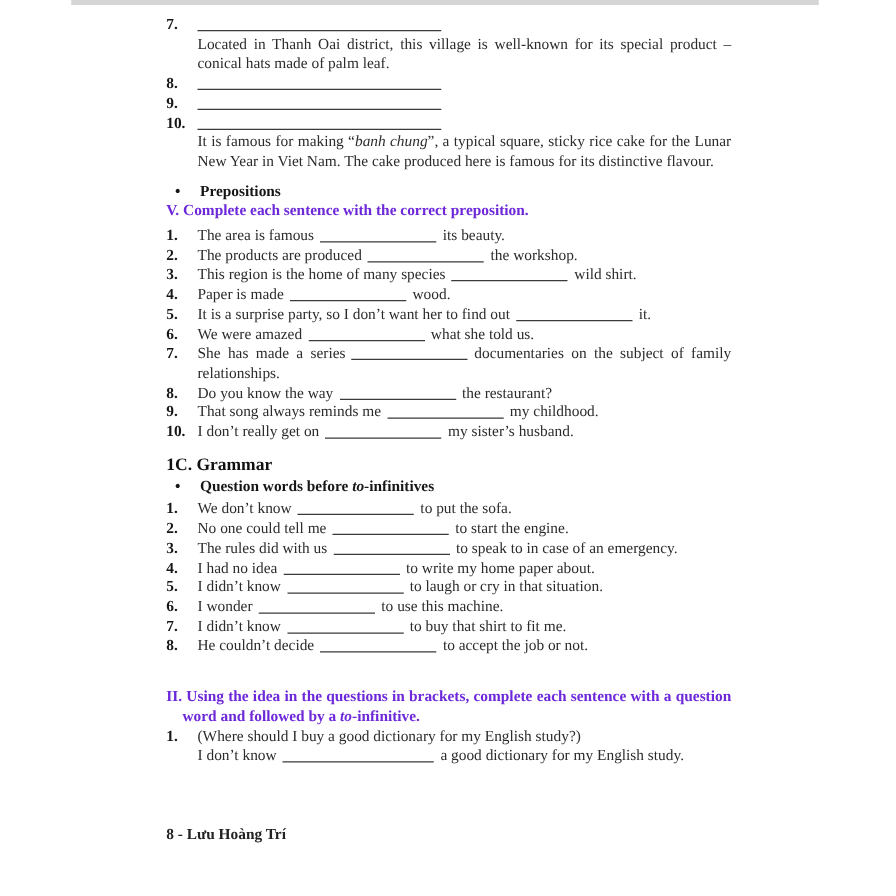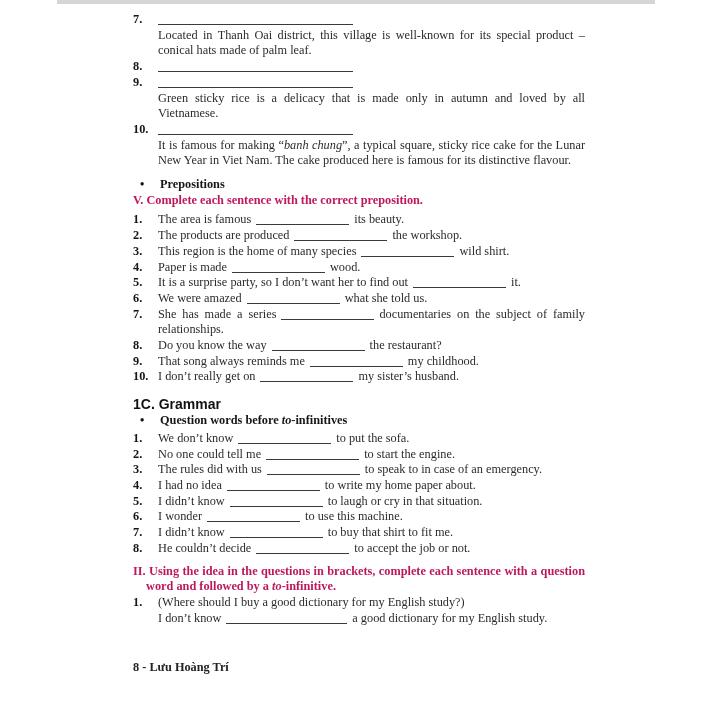--- a/index.html
+++ b/index.html
@@ -20,30 +20,30 @@
   .just{text-align:justify;}
   
   .blank{display:inline-block;border-bottom:1.2px solid #3a3a3a;height:12px;vertical-align:-2px;}
   .ans-blank{width:195px;}
   .s-blank{width:93px;margin:0 5px;}
   .w-blank{width:121px;margin:0 5px;}
   
   .bullet-row{position:relative;padding-left:27px;font-weight:bold;color:#161616;}
   .bullet{position:absolute;left:7px;top:0;}
   
-  .hang{padding-left:13px;text-indent:-13px;font-weight:bold;color:#be185d;}
+  .hang{padding-left:13px;text-indent:-13px;font-weight:bold;color:#6d28d9;}
   .grammar-title{
     font-family:"Liberation Sans", sans-serif;
     font-weight:bold;font-size:14px;line-height:18px;color:#111;
   }
   .mt8{margin-top:8px;}
   .mt4{margin-top:4px;}
   .mt10{margin-top:10px;}
   .mt2{margin-top:2px;}
-  .mt9{margin-top:7px;}
+  .mt9{margin-top:25px;}
   .footer{position:absolute;left:133px;top:660px;font-weight:bold;color:#222;font-size:12.3px;}
 </style>
 </head>
 <body>
 
 <div class="page">
   <div class="scan-edge"></div>
 
   <div class="content">
 
@@ -52,21 +52,20 @@
       <div><span class="blank ans-blank"></span></div>
       <p class="just">Located in Thanh Oai district, this village is well-known for its special product – conical hats made of palm leaf.</p>
     </div>
     <div class="li">
       <span class="num">8.</span>
       <div><span class="blank ans-blank"></span></div>
     </div>
     <div class="li">
       <span class="num">9.</span>
       <div><span class="blank ans-blank"></span></div>
-      <p class="just">Green sticky rice is a delicacy that is made only in autumn and loved by all Vietnamese.</p>
     </div>
     <div class="li">
       <span class="num">10.</span>
       <div><span class="blank ans-blank"></span></div>
       <p class="just"><span>It is famous for making “</span><em>banh chung</em><span>”, a typical square, sticky rice cake for the Lunar New Year in Viet Nam. The cake produced here is famous for its distinctive flavour.</span></p>
     </div>
 
     <div class="bullet-row mt8">
       <span class="bullet">•</span>
       <span>Prepositions</span>
@@ -109,21 +108,21 @@
       <div class="li">
         <span class="num">9.</span>
         <span>That song always reminds me</span><span class="blank s-blank"></span><span>my childhood.</span>
       </div>
       <div class="li">
         <span class="num">10.</span>
         <span>I don’t really get on</span><span class="blank s-blank"></span><span>my sister’s husband.</span>
       </div>
     </div>
 
-    <h2 class="grammar-title mt10" style="margin:10px 0 0 0;">1C. Grammar</h2>
+    <h2 class="grammar-title mt10" style="margin:10px 0 0 0;font-family:Liberation Serif, serif;">1C. Grammar</h2>
     <div class="bullet-row">
       <span class="bullet">•</span>
       <span>Question words before </span><em>to</em><span>-infinitives</span>
     </div>
 
     <div class="mt2">
       <div class="li">
         <span class="num">1.</span>
         <span>We don’t know</span><span class="blank s-blank"></span><span>to put the sofa.</span>
       </div>

